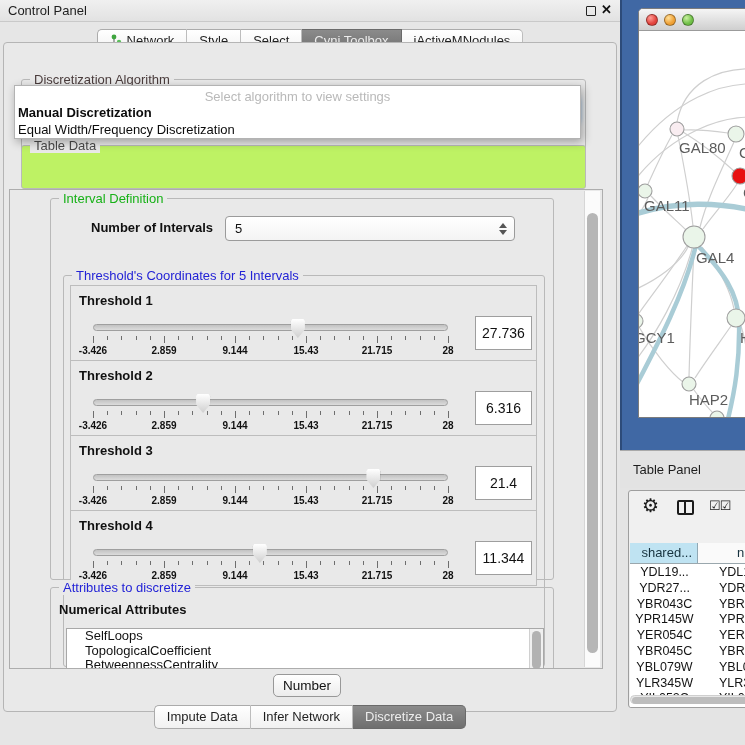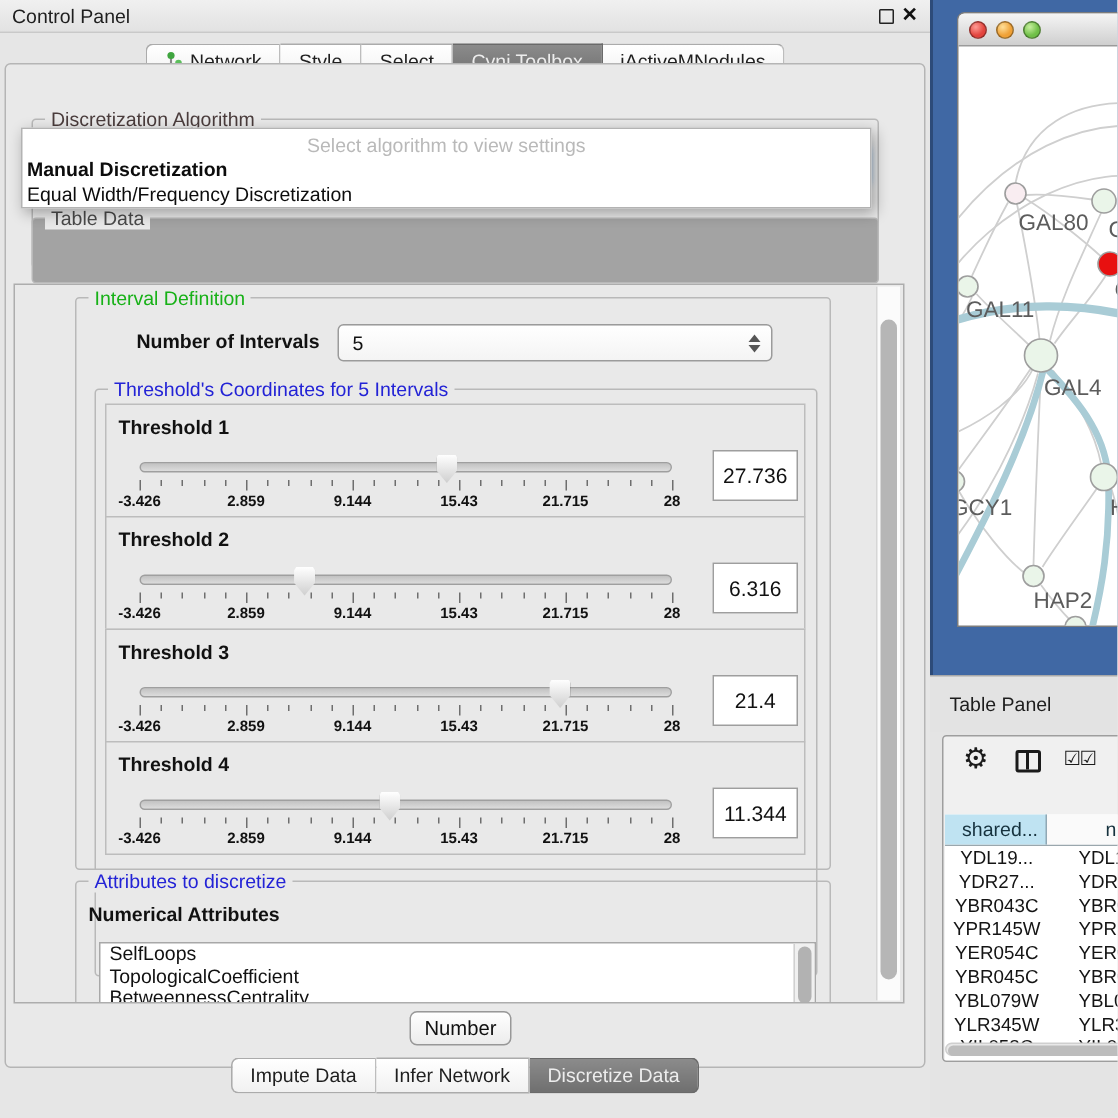--- a/index.html
+++ b/index.html
@@ -55,21 +55,21 @@
   .track { position:absolute; left:22px; top:38px; width:355px; height:7px; border:1px solid #9f9f9f; border-radius:4px; background:linear-gradient(#c2c2c2,#dcdcdc); }
   .thumb-pt { position:absolute; top:33px; width:14px; height:19px; background:linear-gradient(#ffffff,#cfcfcf); clip-path:polygon(10% 0,90% 0,100% 12%,100% 55%,50% 100%,0 55%,0 12%); filter:drop-shadow(0 1px 1px rgba(0,0,0,.5)); cursor:grab; z-index:3; }
   .tick { position:absolute; top:50px; width:1px; background:#6e6e6e; }
   .tick.minor { height:4px; }
   .tick.major { height:7px; }
   .tick-lab { position:absolute; top:59px; transform:translateX(-50%); font-size:10px; font-weight:bold; color:#111; white-space:nowrap; }
   .valbox { position:absolute; left:404px; top:30px; width:57px; height:34px; background:#ffffff; border:1px solid #9e9e9e; font-size:14px; color:#111; display:flex; align-items:center; justify-content:center; }
 
   
   .attr-list { position:absolute; left:15px; top:40px; width:478px; height:60px; background:#ffffff; border:1px solid #a8a8a8; overflow:hidden; }
-  .attr-item { font-size:13px; color:#111; line-height:14.6px; padding-left:6px; cursor:pointer; white-space:nowrap; }
+  .attr-item { font-size:13px; color:#111; line-height:14.6px; padding-left:18px; cursor:pointer; white-space:nowrap; }
   .attr-scroll { position:absolute; right:0; top:0; bottom:0; width:14px; background:#f0f0f0; border-left:1px solid #d0d0d0; }
   .attr-scroll .thumb { position:absolute; left:2px; top:2px; width:9px; height:38px; background:#b2b2b2; border-radius:5px; }
 
   .apply-btn { position:absolute; left:269px; top:631px; width:68px; height:23px; background:linear-gradient(#ffffff,#ececec); border:1px solid #989898; border-radius:5px; font-size:13.5px; color:#111; font-family:"Liberation Sans",sans-serif; cursor:pointer; }
 
   
   .blue-zone { position:absolute; left:620px; top:0; width:125px; height:450px; background:#4068a4; border-left:2px solid #2d4b79; overflow:hidden; }
   .mac-window { position:absolute; left:16px; top:8px; width:130px; height:410px; background:#ffffff; border:1px solid #7c7c7c; border-radius:5px 5px 0 0; overflow:hidden; }
   .mac-titlebar { position:absolute; left:0; top:0; width:100%; height:22px; background:linear-gradient(#f5f5f5,#cfcfcf); border-bottom:1px solid #9b9b9b; }
   .light { position:absolute; top:5px; width:12px; height:12px; border-radius:50%; border:1px solid rgba(0,0,0,.35); cursor:pointer; }
@@ -147,39 +147,39 @@
     </div>
 
     <div class="popup">
       <div class="hint">Select algorithm to view settings</div>
       <div id="popupItems">
           <div class="pitem bold">Manual Discretization</div>
           <div class="pitem">Equal Width/Frequency Discretization</div>
         </div>
     </div>
 
-    <div class="groupbox" style="left:17px;top:102px;width:565px;height:44px;background:#a3a3a3;">
+    <div class="groupbox" style="left:17px;top:102px;width:565px;height:44px;background:#bef264;">
       <span class="gtitle dark" style="color:#4a4a4a;">Table Data</span>
     </div>
 
     <div class="scrollview">
 
       <div class="groupbox" style="left:40px;top:8px;width:504px;height:382px;">
         <span class="gtitle green">Interval Definition</span>
 
         <span style="position:absolute;left:40px;top:21px;font-size:13px;font-weight:bold;color:#111;">Number of Intervals</span>
         <div class="combo" style="left:174px;top:17px;width:290px;height:25px;">
           <span>5</span>
           <span class="stepper">
               <i class="up"></i>
               <i class="dn"></i>
             </span>
         </div>
 
-        <div class="groupbox" style="left:12px;top:60px;width:482px;height:392px;">
+        <div class="groupbox" style="left:12px;top:76px;width:482px;height:392px;">
           <span class="gtitle blue">Threshold's Coordinates for 5 Intervals</span>
           <div id="thrRows" style="position:absolute;left:6px;top:10px;">
               <div class="thr-row">
                 <div class="thr-label">Threshold 1</div>
                 <div class="track"></div>
                 <div class="tick major" style="left: 22px;"></div>
                 <div class="tick-lab" style="left: 22px;">-3.426</div>
                 <div class="tick minor" style="left: 36.2px;"></div>
                 <div class="tick minor" style="left: 50.4px;"></div>
                 <div class="tick minor" style="left: 64.6px;"></div>

